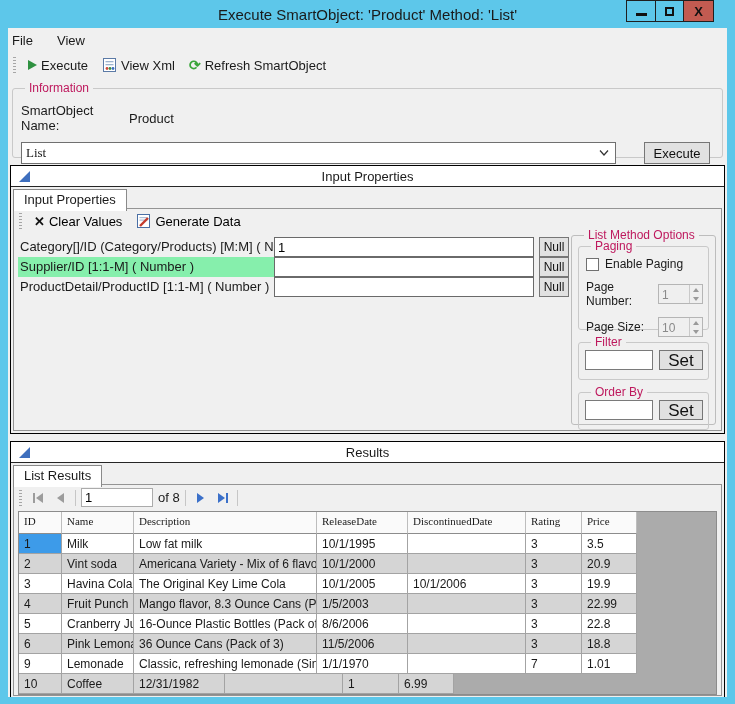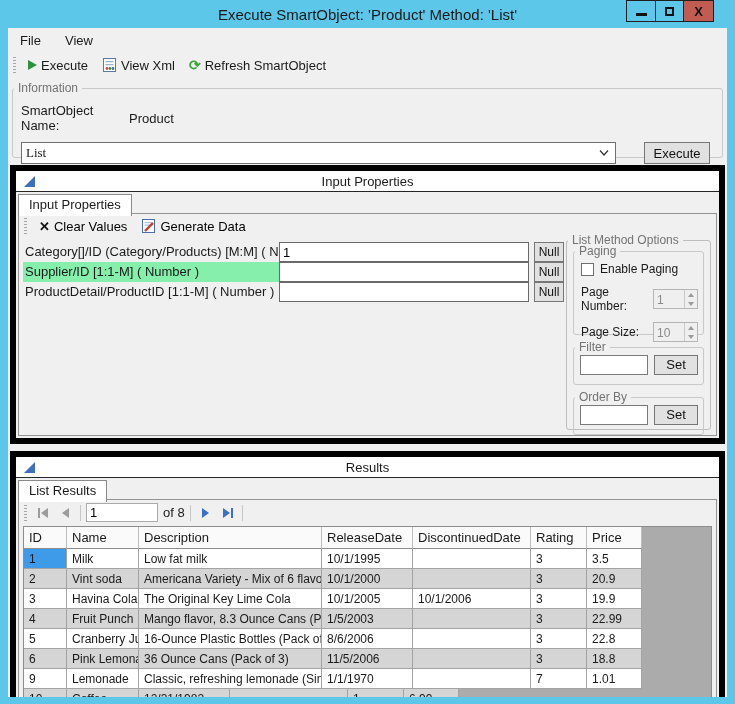--- a/index.html
+++ b/index.html
@@ -17,42 +17,42 @@
   .win-controls { position:absolute; top:0; right:13px; height:22px; display:flex; border:1px solid #1f1f1f; }
   .win-btn { width:28px; display:flex; align-items:center; justify-content:center; background:#5DC7EA; border-left:1px solid #1f1f1f; cursor:default; }
   .win-btn:first-child { border-left:none; }
   .win-btn.close { width:30px; background:#C25B51; font-weight:700; font-size:13px; color:#111; }
   .min-glyph { width:11px; height:3px; background:#111; margin-top:6px; }
   .max-glyph { width:9px; height:9px; border:2px solid #111; }
 
   .client { background:#F0F0F0; height:669px; overflow:hidden; }
 
   
-  .menubar { height:24px; display:flex; align-items:center; padding-left:12px; gap:24px; font-size:13px; color:#1a1a1a; }
+  .menubar { height:24px; display:flex; align-items:center; padding-left:4px; gap:24px; font-size:13px; color:#1a1a1a; }
   .toolbar { height:26px; display:flex; align-items:center; gap:6px; padding-left:3px; font-size:13px; color:#1a1a1a; }
   .grip { width:3px; height:16px; background:repeating-linear-gradient(to bottom,#A6A6A6 0 1px, transparent 1px 3px); margin:0 2px; }
   .tbtn { display:flex; align-items:center; gap:4px; padding:2px 4px; }
   .play-icon { width:0; height:0; border-left:9px solid #2E9140; border-top:5px solid transparent; border-bottom:5px solid transparent; }
   .glyph-x { font-size:13px; font-weight:700; color:#111; }
   .glyph-refresh { font-size:14px; font-weight:700; color:#3AA53A; line-height:14px; }
 
   
   .groupbox { position:relative; border:1px solid #C9C9C9; border-radius:3px; }
-  .groupbox > .legend { position:absolute; top:-8px; left:1px; background:#F0F0F0; padding:0 4px; font-size:12px; color:#737373; white-space:nowrap; }
+  .groupbox > .legend { position:absolute; top:-8px; left:12px; background:#F0F0F0; padding:0 4px; font-size:12px; color:#be185d; white-space:nowrap; }
   .info-group { margin:10px 4px 0 4px; height:70px; padding:14px 6px 0 8px; }
   .info-row { display:flex; align-items:center; font-size:13px; color:#1a1a1a; }
   .info-row + .info-row { margin-top:9px; }
   .info-label { flex:0 0 108px; }
   .combo { flex:1; height:22px; background:#FFF; border:1px solid #707070; display:flex; align-items:center; padding:0 6px 0 4px; font-size:13px; margin-right:28px; }
   .combo .cval { flex:1;font-family:Liberation Serif, serif; }
   .btn { background:#E1E1E1; border:1px solid #767676; font-size:13px; color:#111; text-align:center; font-family:"Liberation Sans",sans-serif; }
   .exec-btn { width:66px; height:22px; margin-right:6px; }
 
   
-  .section { margin:7px 2px 4px 2px; border:6px solid #000000; background:#F0F0F0; }
+  .section { margin:7px 2px 4px 2px; border:1px solid #000000; background:#F0F0F0; }
   .section-header { height:21px; background:#FFFFFF; border-bottom:1px solid #262626; display:flex; align-items:center; justify-content:center; font-size:13px; color:#1a1a1a; position:relative; }
   .collapse-icon { position:absolute; left:8px; top:5px; width:0; height:0; border-bottom:11px solid #3E6FBE; border-left:11px solid transparent; }
   .tabstrip { height:22px; padding:2px 0 0 2px; position:relative; z-index:2; }
   .tab { display:inline-block; background:#FFF; border:1px solid #8A8A8A; border-bottom:none; padding:2px 10px 4px 10px; font-size:13px; color:#1a1a1a; }
   .tabpanel { border:1px solid #949494; margin:-1px 2px 2px 2px; background:#F0F0F0; position:relative; z-index:1; }
 
   
   .ip-panel { height:223px; }
   .inner-toolbar { height:24px; display:flex; align-items:center; gap:6px; padding-left:3px; font-size:13px; }
   .params { margin:4px 152px 0 4px; }
@@ -69,33 +69,33 @@
   .spin-row { display:flex; align-items:center; margin-top:9px; font-size:12px; color:#1a1a1a; }
   .spin-row .slabel { flex:1; }
   .spinner { display:flex; width:45px; height:20px; border:1px solid #B5B5B5; background:#EFEFEF; }
   .spin-val { flex:1; font-size:12px; color:#8A8A8A; padding:3px 0 0 3px; }
   .spin-btns { width:13px; display:flex; flex-direction:column; border-left:1px solid #C9C9C9; }
   .spin-up,.spin-down { flex:1; display:flex; align-items:center; justify-content:center; }
   .spin-up span { width:0;height:0;border-left:3px solid transparent;border-right:3px solid transparent;border-bottom:4px solid #9A9A9A; }
   .spin-down span { width:0;height:0;border-left:3px solid transparent;border-right:3px solid transparent;border-top:4px solid #9A9A9A; }
   .fo-group { margin:12px 1px 0 1px; height:38px; padding:9px 5px 12px 6px; display:flex; align-items:center; gap:6px; }
   .fo-input { flex:1; height:20px; border:1px solid #7A7A7A; background:#FFF; font-size:12px; padding:0 3px; min-width:0; font-family:"Liberation Sans",sans-serif; }
-  .set-btn { width:44px; height:20px; font-size:13px; }
+  .set-btn { width:44px; height:20px; font-size:17px; }
 
   
   .res-panel { height:212px; }
   .pagerbar { height:25px; display:flex; align-items:center; gap:5px; padding-left:3px; font-size:13px; color:#1a1a1a; }
   .pbtn { width:18px; height:20px; display:flex; align-items:center; justify-content:center; }
   .psep { width:1px; height:16px; background:#C6C6C6; }
   .ptext { width:72px; height:19px; border:1px solid #ABABAB; background:#FFF; font-size:13px; padding:0 3px; font-family:"Liberation Sans",sans-serif; }
 
   .grid { margin:1px 4px 0 4px; height:184px; background:#ABABAB; border:1px solid #8C8C8C; overflow:hidden; }
   .grow { display:flex; }
   .gcell { flex:0 0 auto; height:20px; background:#FFF; border-right:1px solid #A3A3A3; border-bottom:1px solid #A3A3A3; font-size:12px; color:#1a1a1a; padding:3px 0 0 5px; white-space:nowrap; overflow:hidden; }
-  .ghead { height:22px; background:#FAFAFA; font-size:13px; border-right:1px solid #BDBDBD; border-bottom:1px solid #8C8C8C; padding-top:3px; }
+  .ghead { height:22px; background:#FAFAFA; font-size:11px; border-right:1px solid #BDBDBD; border-bottom:1px solid #8C8C8C; padding-top:3px;font-family:Liberation Serif, serif; }
   .grow.alt .gcell { background:#D5D5D5; }
   .gcell.sel { background:#3D9BE9; }
   .c0{width:43px;} .c1{width:72px;} .c2{width:183px;} .c3{width:91px;} .c4{width:118px;} .c5{width:56px;} .c6{width:55px;}
 
   
   .doc-icon { display:inline-block; }
 </style>
 </head>
 <body>
 

